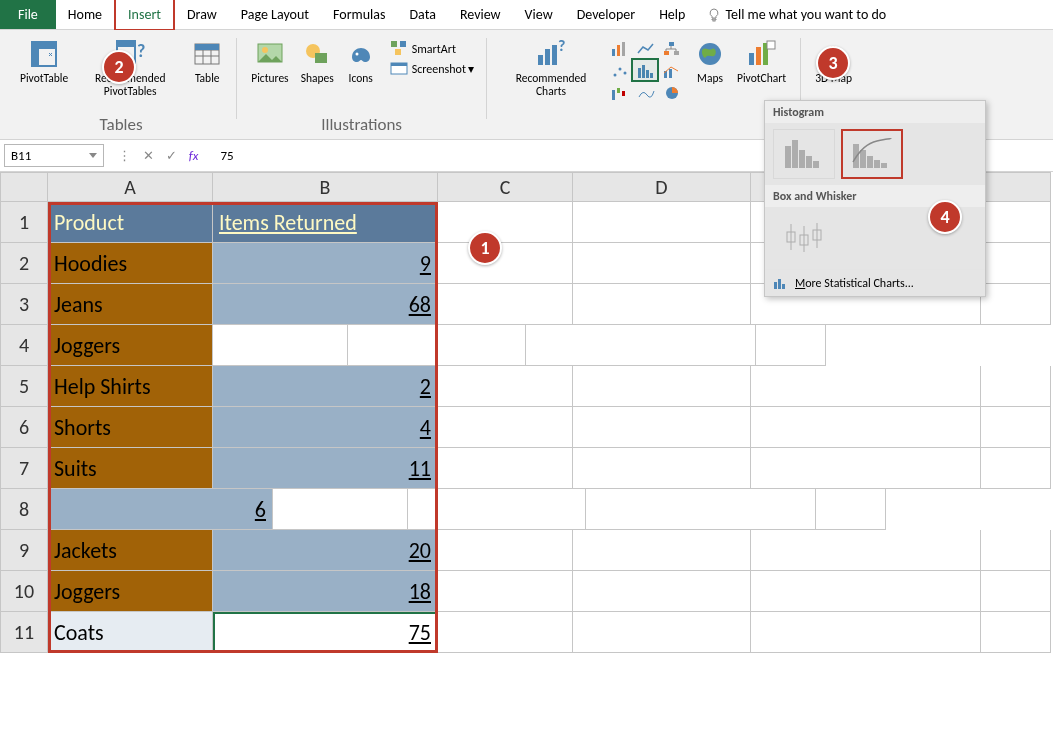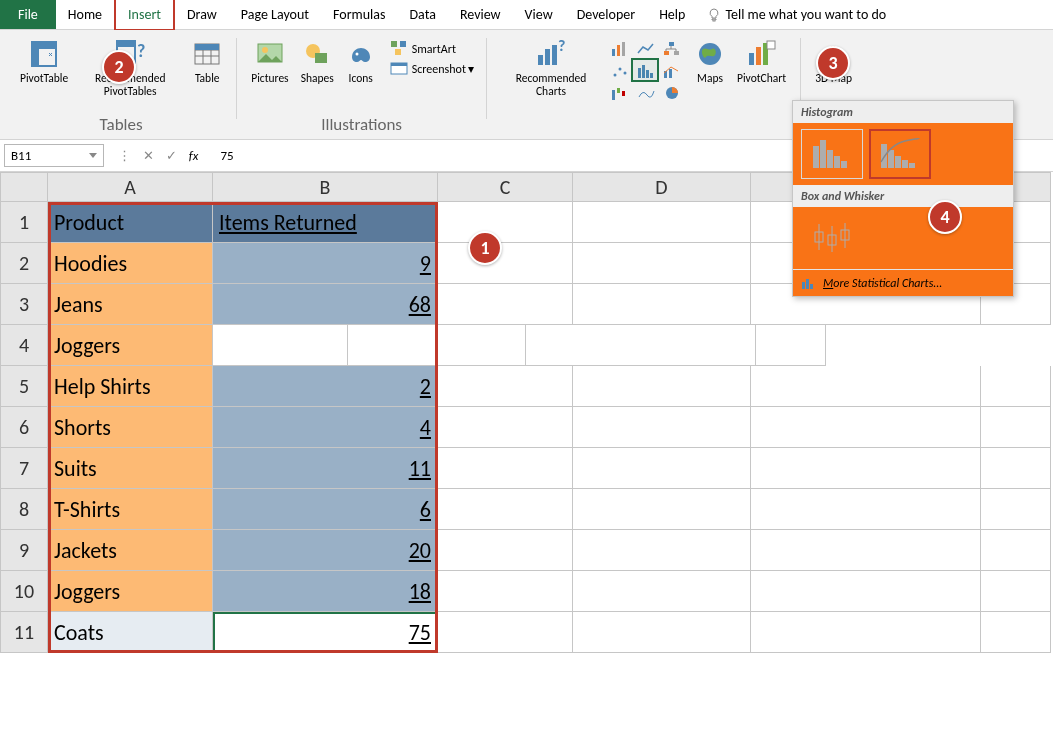--- a/index.html
+++ b/index.html
@@ -29,21 +29,21 @@
 .stack { display: flex; flex-direction: column; justify-content: flex-start; padding-top: 4px; }
 .chart-grid { display: flex; flex-wrap: wrap; width: 82px; padding-top: 4px; }
 .chart-mini { width: 26px; height: 22px; display: flex; align-items: center; justify-content: center; cursor: pointer; position: relative; }
 
 
 .formula-bar { display: flex; align-items: center; height: 32px; border-bottom: 1px solid #d4d4d4; padding: 2px 4px; font-size: 13px; }
 .name-box { width: 100px; border: 1px solid #b7b7b7; background: #fff; padding: 3px 6px; display: flex; align-items: center; justify-content: space-between; }
 .name-box::after { content: ""; border-left: 4px solid transparent; border-right: 4px solid transparent; border-top: 5px solid #888; margin-left: 6px; }
 .fx-controls { display: flex; align-items: center; margin: 0 8px; color: #888; }
 .fx-controls span { margin: 0 6px; cursor: pointer; }
-.fx { font-style: italic; color: #000000; margin-left: 6px; }
+.fx { font-style: italic; color: #6d28d9; margin-left: 6px; }
 .formula-input { flex: 1; padding: 3px 8px; }
 
 
 .grid-area { position: relative; }
 .col-headers { display: flex; position: sticky; top: 0; }
 .corner { width: 48px; height: 30px; background: #e6e6e6; border: 1px solid #c6c6c6; }
 .col-h { height: 30px; background: #e6e6e6; border: 1px solid #c6c6c6; border-left: none; display: flex; align-items: center; justify-content: center; font-size: 20px; color: #333; }
 .col-h.a { width: 165px; }
 .col-h.b { width: 225px; }
 .col-h.c { width: 135px; }
@@ -52,35 +52,35 @@
 .col-h.f { width: 70px; }
 .row { display: flex; }
 .row-h { width: 48px; height: 41px; background: #e6e6e6; border: 1px solid #c6c6c6; border-top: none; display: flex; align-items: center; justify-content: center; font-size: 20px; color: #333; }
 .cell { height: 41px; border: 1px solid #c6c6c6; border-top: none; border-left: none; display: flex; align-items: center; padding: 0 6px; font-size: 22px; }
 .cell.a { width: 165px; }
 .cell.b { width: 225px; justify-content: flex-end; text-decoration: underline; }
 .cell.c { width: 135px; }
 .cell.d { width: 178px; }
 .cell.e { width: 230px; }
 .cell.f { width: 70px; }
-.hdr { background: #5b7a9b; color: #000000; font-weight: normal; }
+.hdr { background: #5b7a9b; color: #fef9c3; font-weight: normal; }
 .hdr.b { justify-content: flex-start; }
 .band1 { background: #e6ecf2; }
-.sel-a { background: #fdba74; text-align: center; }
+.sel-a { background: #a16207; text-align: center; }
 .sel-b { background: #99b0c6; }
 .white { background: #fff; }
 
 
 .red-box-sel { position: absolute; left: 48px; top: 30px; width: 390px; height: 451px; border: 3px solid #c0392b; pointer-events: none; }
 
 
 .badge { position: absolute; width: 34px; height: 34px; border-radius: 50%; background: #c0392b; color: #fff; display: flex; align-items: center; justify-content: center; font-size: 18px; font-weight: bold; border: 2px solid #fff; box-shadow: 0 1px 3px rgba(0,0,0,.3); z-index: 50; }
 
 
-.dropdown { position: absolute; top: 100px; left: 792px; width: 222px; background: #f97316; border: 1px solid #c6c6c6; box-shadow: 2px 2px 6px rgba(0,0,0,.25); z-index: 40; font-size: 12px; font-style: italic; }
+.dropdown { position: absolute; top: 100px; left: 764px; width: 222px; background: #e5e5e5; border: 1px solid #c6c6c6; box-shadow: 2px 2px 6px rgba(0,0,0,.25); z-index: 40; font-size: 12px; }
 .dropdown .section-h { background: #eee; color: #555; padding: 4px 8px; font-weight: bold; font-size: 12px; }
 .dropdown .icons-row { display: flex; padding: 6px 8px; gap: 6px; }
 .dropdown .chart-opt { width: 62px; height: 50px; border: 1px solid #d8d8d8; display: flex; align-items: center; justify-content: center; cursor: pointer; }
 .dropdown .chart-opt.hl { border: 2px solid #c0392b; }
 .dropdown .more { display: flex; align-items: center; padding: 6px 8px; cursor: pointer; border-top: 1px solid #e4e4e4; }
 .dropdown .more svg { margin-right: 6px; }
 
 .hl-stat { position: absolute; border: 2px solid #217346; background: rgba(33,115,70,.06); }
 </style>
 </head>
@@ -411,21 +411,20 @@
     <div class="cell a sel-a">Suits</div>
     <div class="cell b sel-b">11</div>
     <div class="cell c"></div>
       <div class="cell d"></div>
       <div class="cell e"></div>
       <div class="cell f"></div>
     </div>
 
   <div class="row">
       <div class="row-h">8</div>
-    <div class="cell a sel-a">T-Shirts</div>
     <div class="cell b sel-b">6</div>
     <div class="cell c"></div>
       <div class="cell d"></div>
       <div class="cell e"></div>
       <div class="cell f"></div>
     </div>
 
   <div class="row">
       <div class="row-h">9</div>
     <div class="cell a sel-a">Jackets</div>

